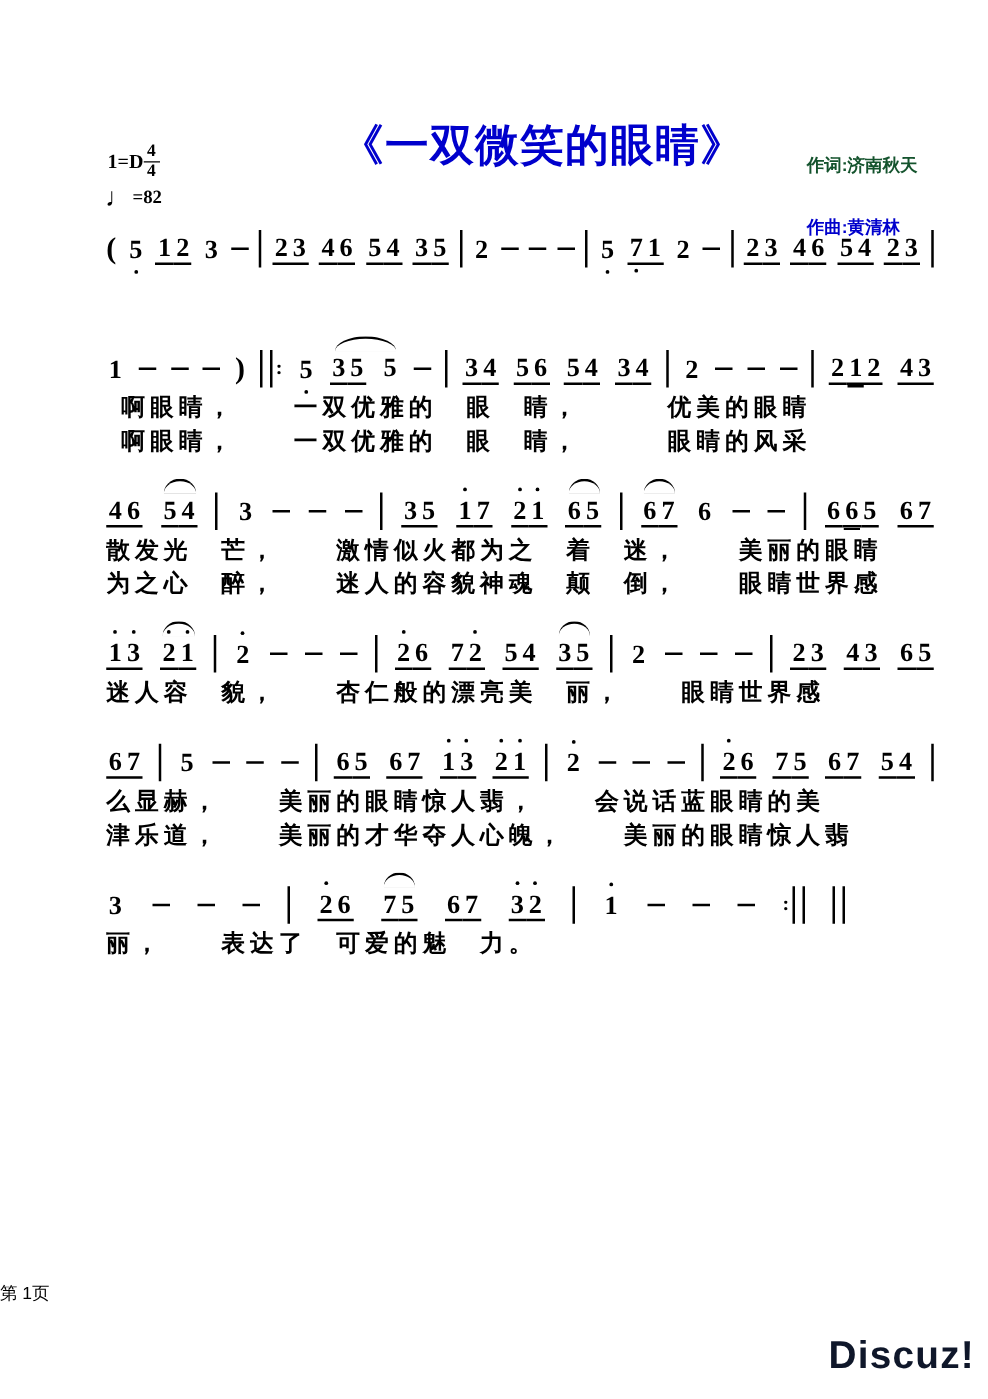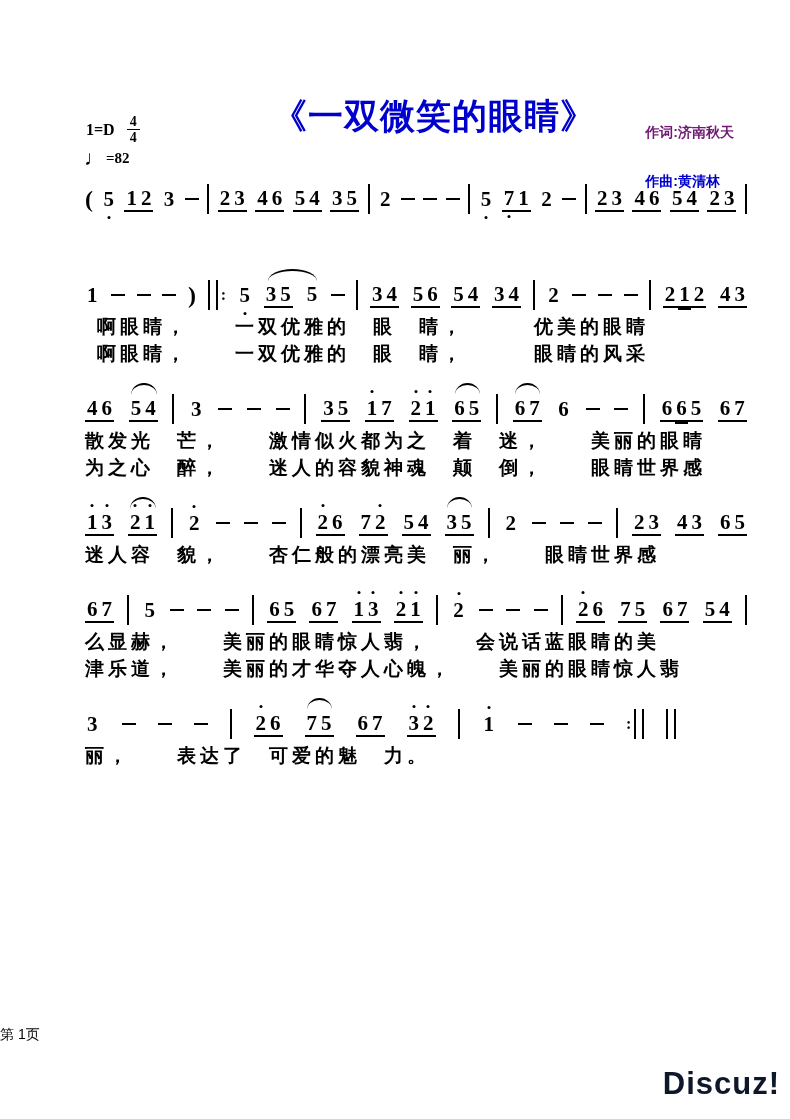--- a/index.html
+++ b/index.html
@@ -1,21 +1,21 @@
 <!DOCTYPE html>
 <html><head>
 <meta charset="utf-8">
 <style>
   html,body{margin:0;padding:0;background:#fff;}
   .page{position:relative;width:790px;height:1119px;background:#ffffff;overflow:hidden;
         font-family:"Liberation Sans",sans-serif;color:#000;}
   .title{position:absolute;top:93px;left:0;width:100%;text-align:center;
          font-size:35px;font-weight:bold;letter-spacing:1px;padding-left:39px;}
   .credits{position:absolute;top:123px;right:56px;font-size:14px;font-weight:bold;line-height:19px;text-align:left;}
-  .keytime{position:absolute;top:114px;left:86px;display:flex;align-items:center;gap:12px;
+  .keytime{position:absolute;top:114px;left:86px;display:flex;align-items:center;
            font-family:"Liberation Serif",serif;font-size:16px;font-weight:bold;}
   .frac{display:inline-flex;flex-direction:column;align-items:center;font-size:14px;line-height:15px;}
   .frac .num{border-bottom:1px solid #000;padding:0 3px;}
   .tempo{position:absolute;top:149px;left:84px;font-family:"Liberation Serif",serif;
          font-size:15px;font-weight:bold;display:flex;align-items:center;}
   .tnote{font-size:21px;line-height:18px;margin-right:1px;}
   .score{position:absolute;left:85px;top:181px;width:662px;}
   .system{margin-bottom:24px;}
   .system:first-child{margin-bottom:60px;}
   .sys-notes{display:flex;justify-content:space-between;align-items:center;height:36px;
@@ -44,21 +44,21 @@
   .watermark{position:absolute;top:1066px;right:10px;font-size:31px;font-weight:bold;letter-spacing:1px;}
 </style>
 </head>
 <body>
 
 <div class="page">
 
   <div class="title" style="color: rgb(0, 0, 204);">《一双微笑的眼睛》</div>
 
   <div class="credits">
-    <div style="color: #701a75;">作词:济南秋天</div>
+    <div style="color: #14532d;">作词:济南秋天</div>
     <div style="color: rgb(0, 0, 204); margin-top: 30px;">作曲:黄清林</div>
   </div>
 
   <div class="keytime">
     <span>1=D</span>
     <span class="frac">
       <span class="num">4</span>
       <span>4</span>
     </span>
   </div>

